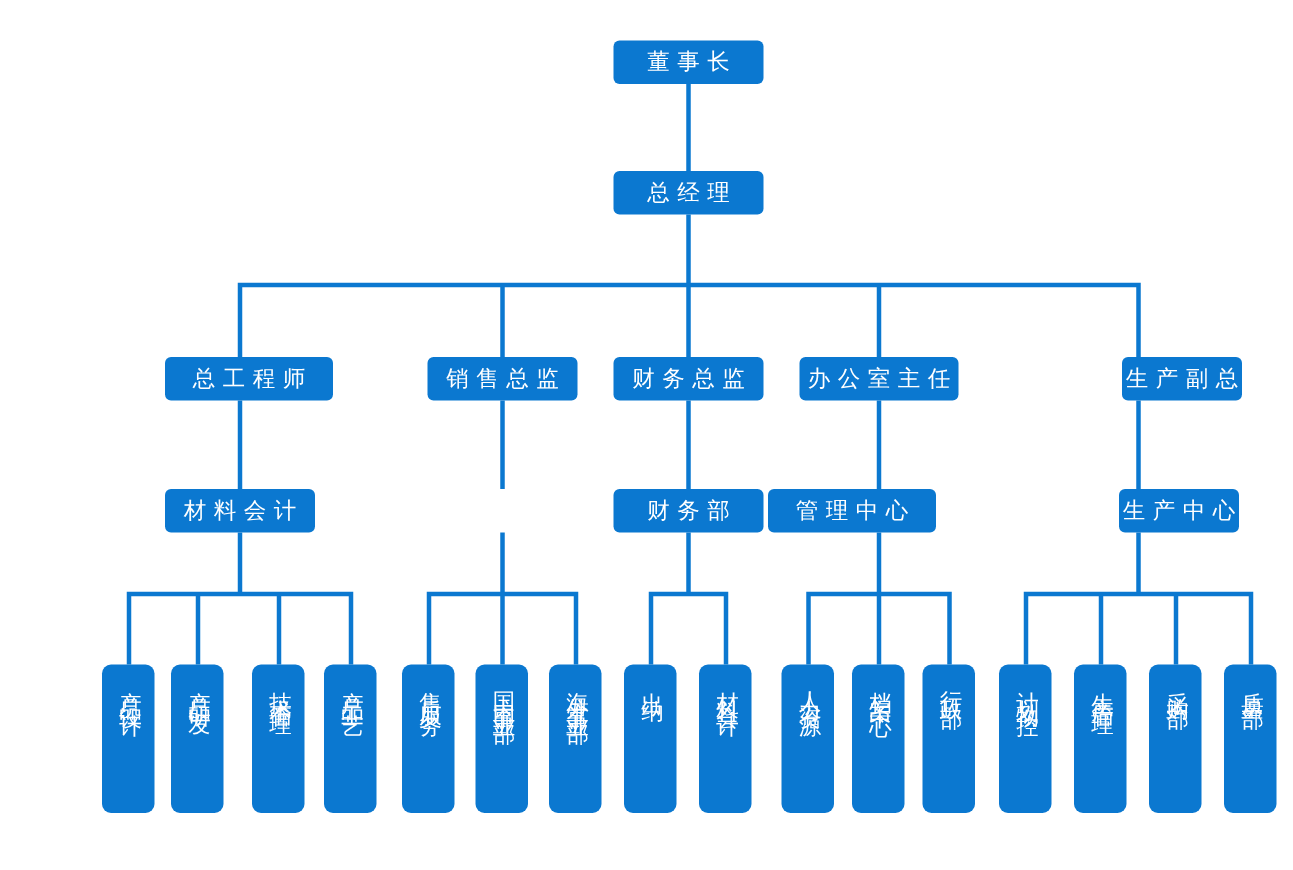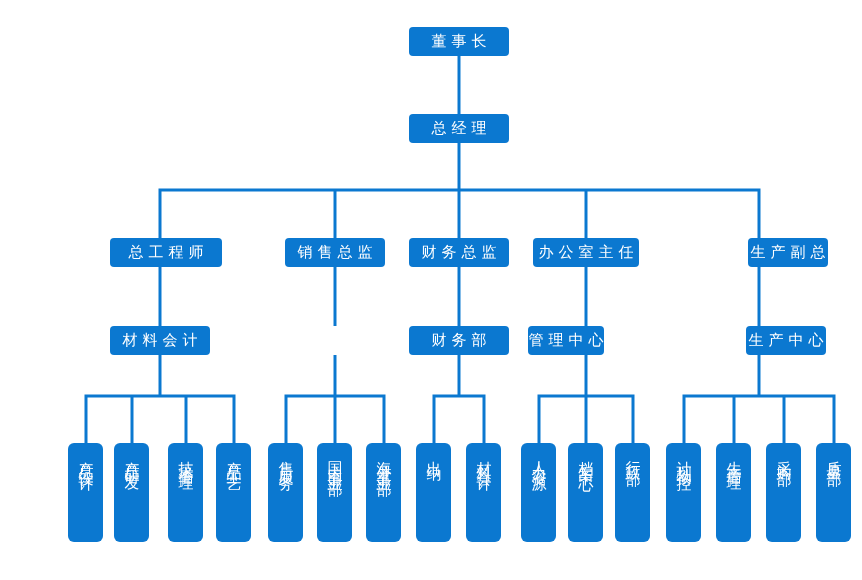--- a/index.html
+++ b/index.html
@@ -104,21 +104,21 @@
   <div class="node h" style="left:381px;top:114px;width:100px;">总经理</div>
 
   <div class="node h" style="left:82px;top:238px;width:112px;">总工程师</div>
   <div class="node h" style="left:257px;top:238px;width:100px;">销售总监</div>
   <div class="node h" style="left:381px;top:238px;width:100px;">财务总监</div>
   <div class="node h" style="left:505px;top:238px;width:106px;">办公室主任</div>
   <div class="node h" style="left:720px;top:238px;width:80px;">生产副总</div>
 
   <div class="node h" style="left:82px;top:326px;width:100px;">材料会计</div>
   <div class="node h" style="left:381px;top:326px;width:100px;">财务部</div>
-  <div class="node h" style="left:500px;top:326px;width:76px;">管理中心</div>
+  <div class="node h" style="left:484px;top:326px;width:112px;">管理中心</div>
   <div class="node h" style="left:718px;top:326px;width:80px;">生产中心</div>
 
   <div class="node v" style="left:40px;top:443px;">产品设计</div>
   <div class="node v" style="left:86px;top:443px;">产品研发</div>
   <div class="node v" style="left:140px;top:443px;">技术管理</div>
   <div class="node v" style="left:188px;top:443px;">产品工艺</div>
 
   <div class="node v" style="left:240px;top:443px;">售后服务</div>
   <div class="node v" style="left:289px;top:443px;">国内事业部</div>
   <div class="node v" style="left:338px;top:443px;">海外事业部</div>

